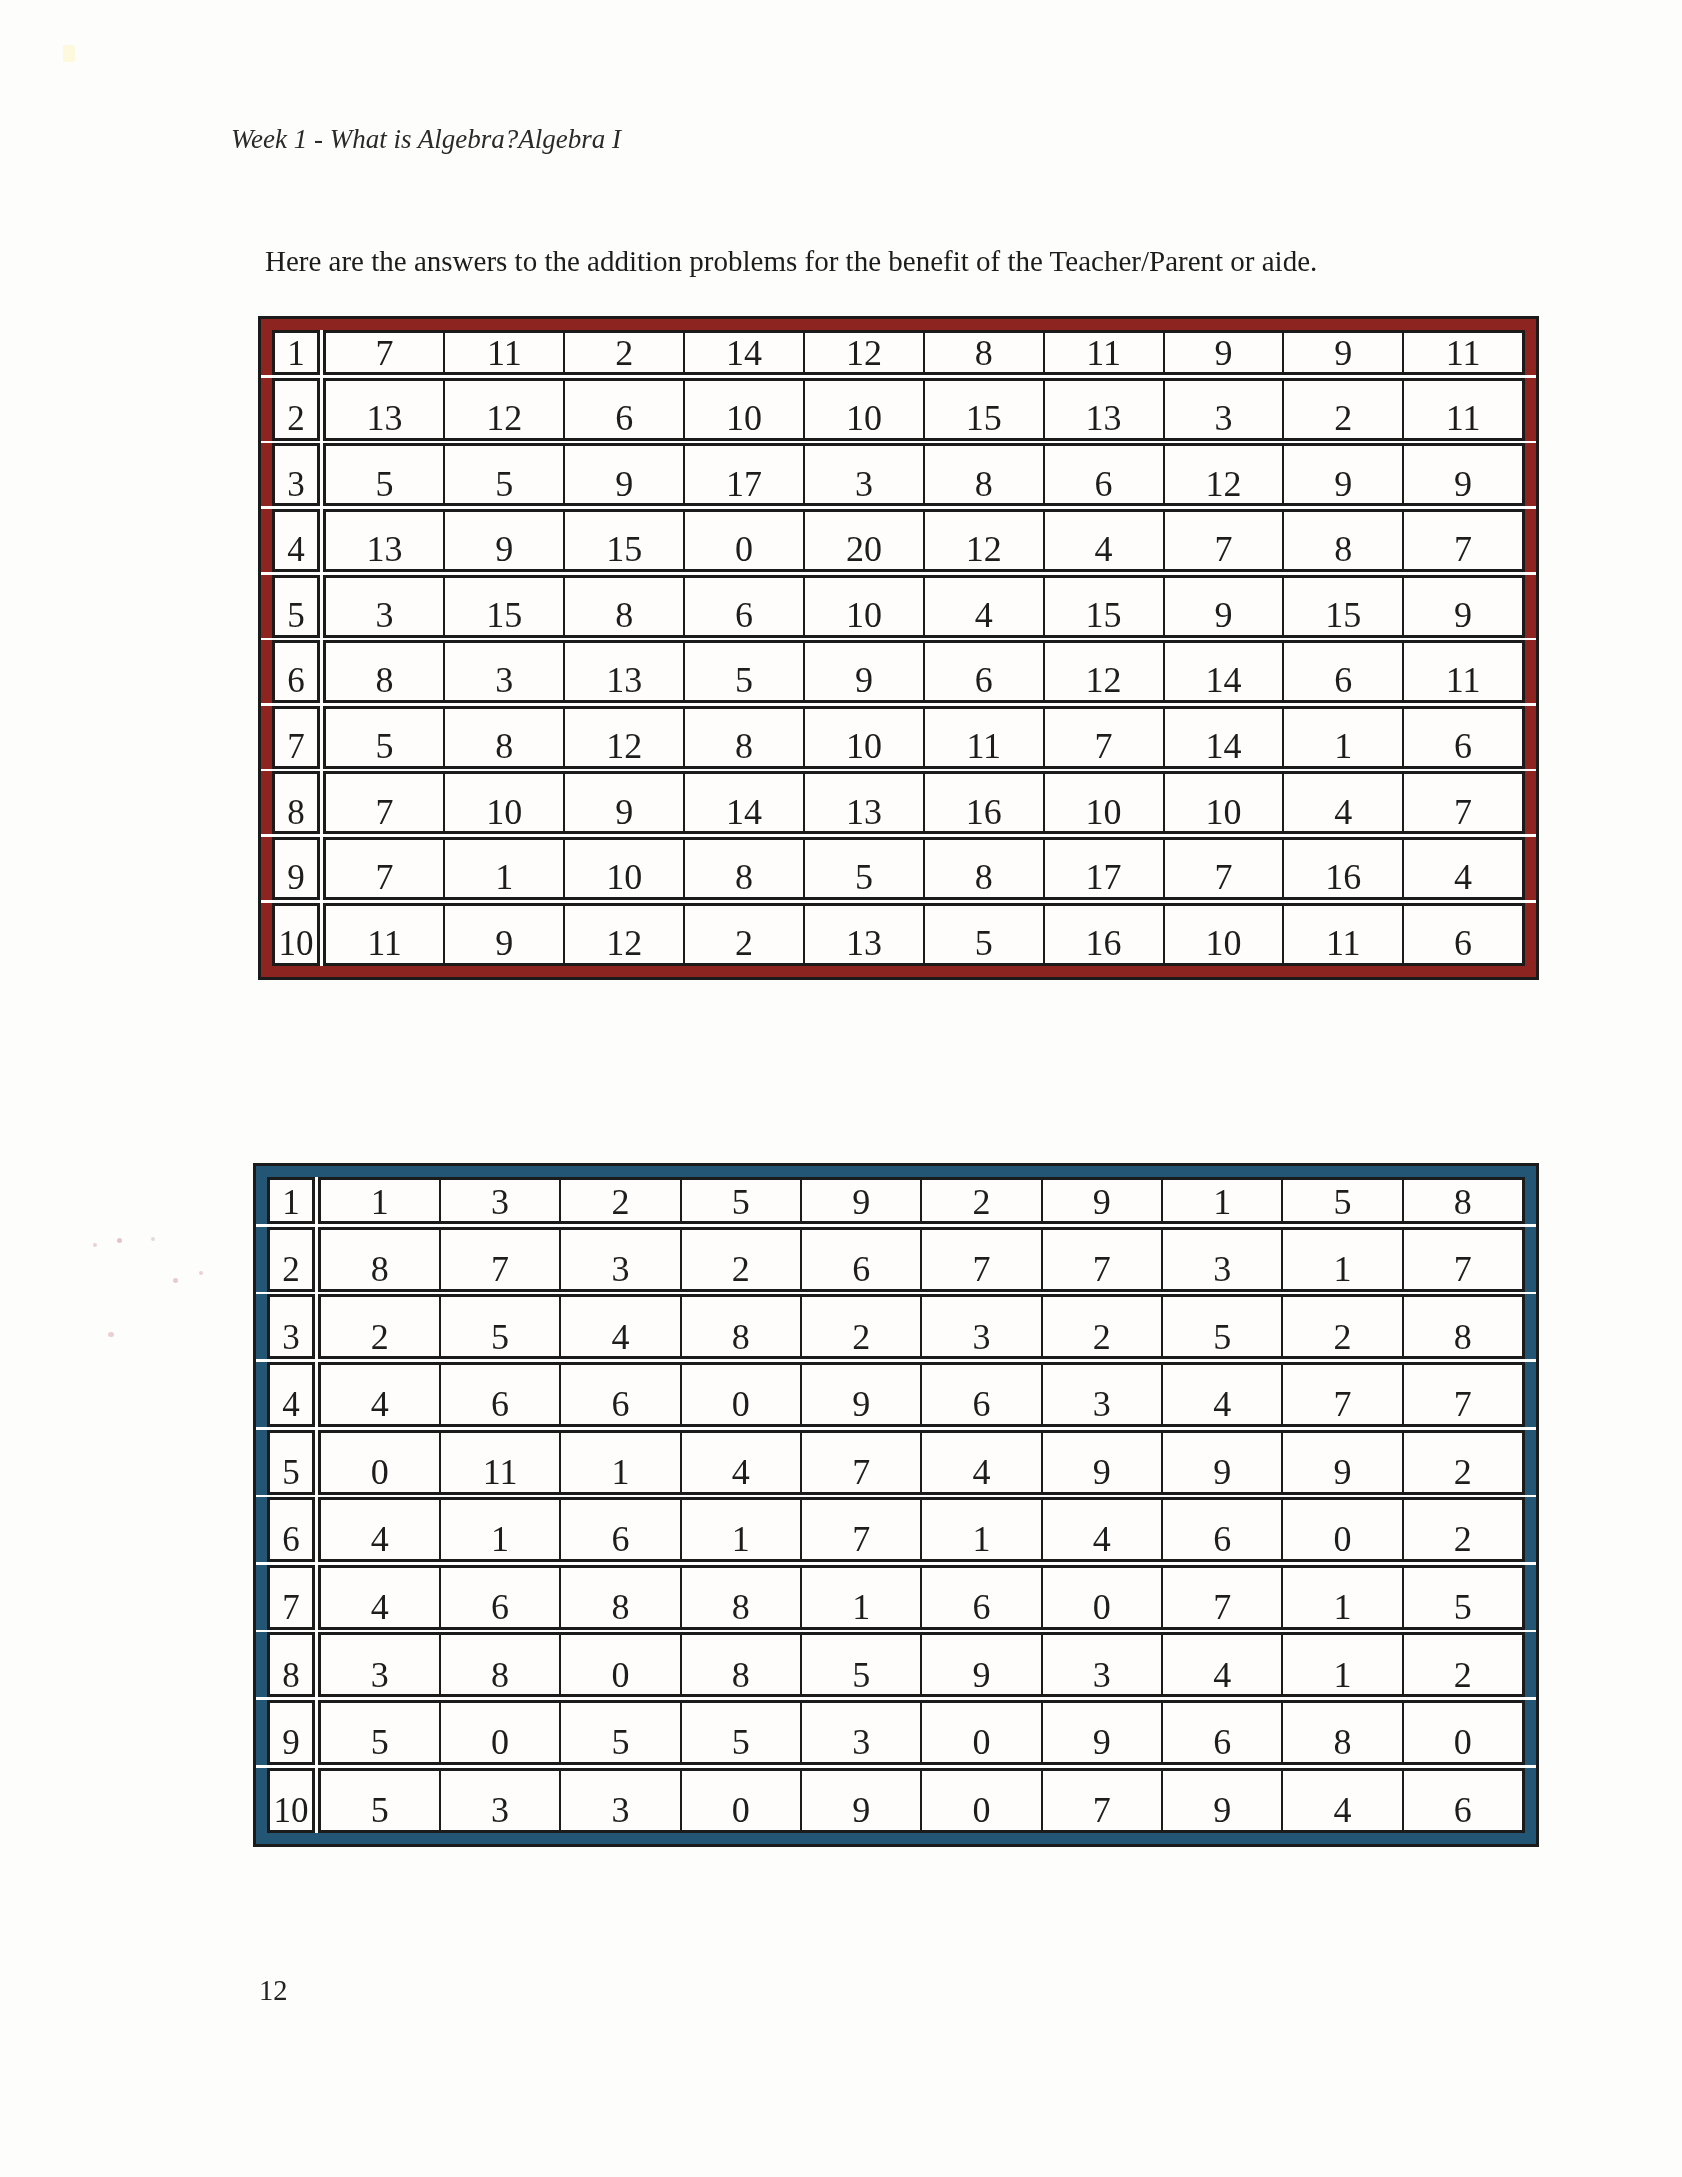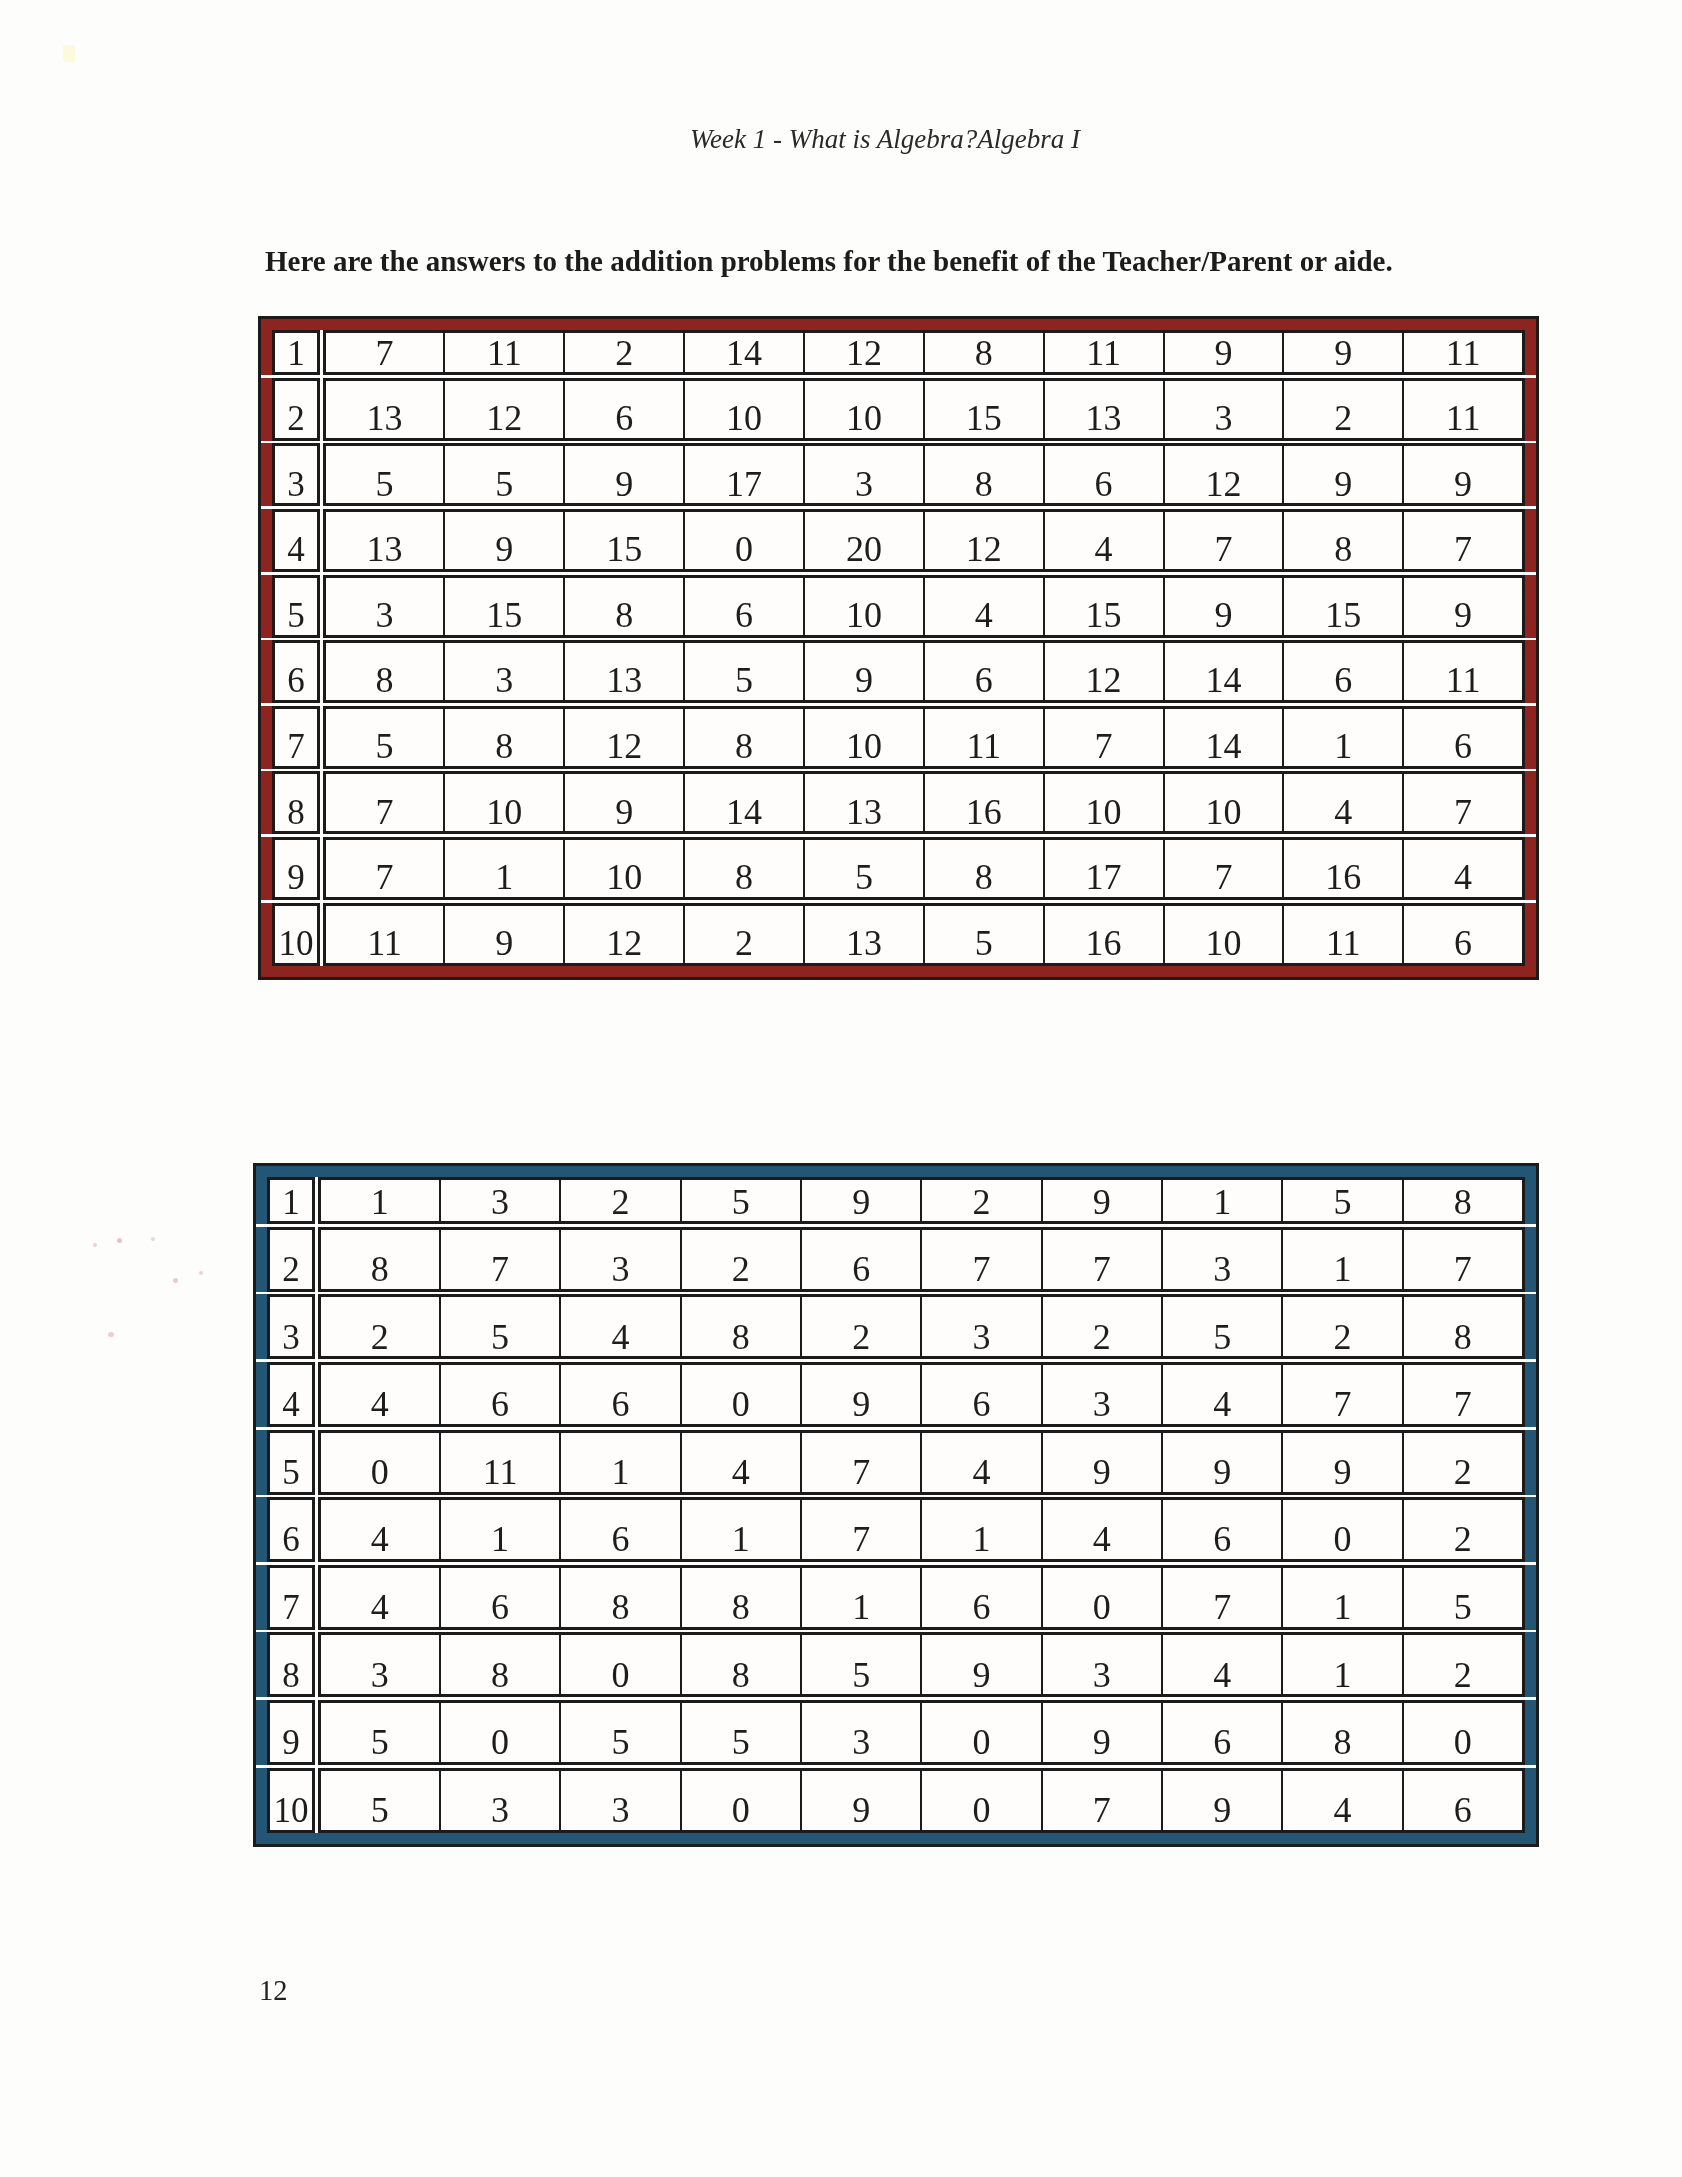--- a/index.html
+++ b/index.html
@@ -6,29 +6,29 @@
   .page{
     position:relative;
     width:1683px;height:2177px;
     background:#fdfdfc;
     font-family:"Liberation Serif", serif;
     color:#1f1f1f;
     overflow:hidden;
   }
   .header-row{
     position:absolute;left:231px;top:125px;width:1308px;
-    display:flex;justify-content:center;
+    display:flex;justify-content:flex-start;
     font-style:italic;font-size:27px;line-height:1.1;color:#2a2a2a;
   }
   .caption{
     position:absolute;
     font-size:29px;line-height:1.2;color:#1c1c1c;
     white-space:nowrap;
   }
-  .caption-add{left:265px;top:244px;font-weight:bold;}
+  .caption-add{left:265px;top:244px;}
   .caption-sub{left:247px;top:1090px;}
 
   .answer-table{
     position:absolute;
     box-sizing:border-box;
     border:3.5px solid #1b1b1b;
     background:#ffffff;
     display:flex;flex-direction:column;
   }
   .add-table{left:258px;top:316px;width:1281px;}

